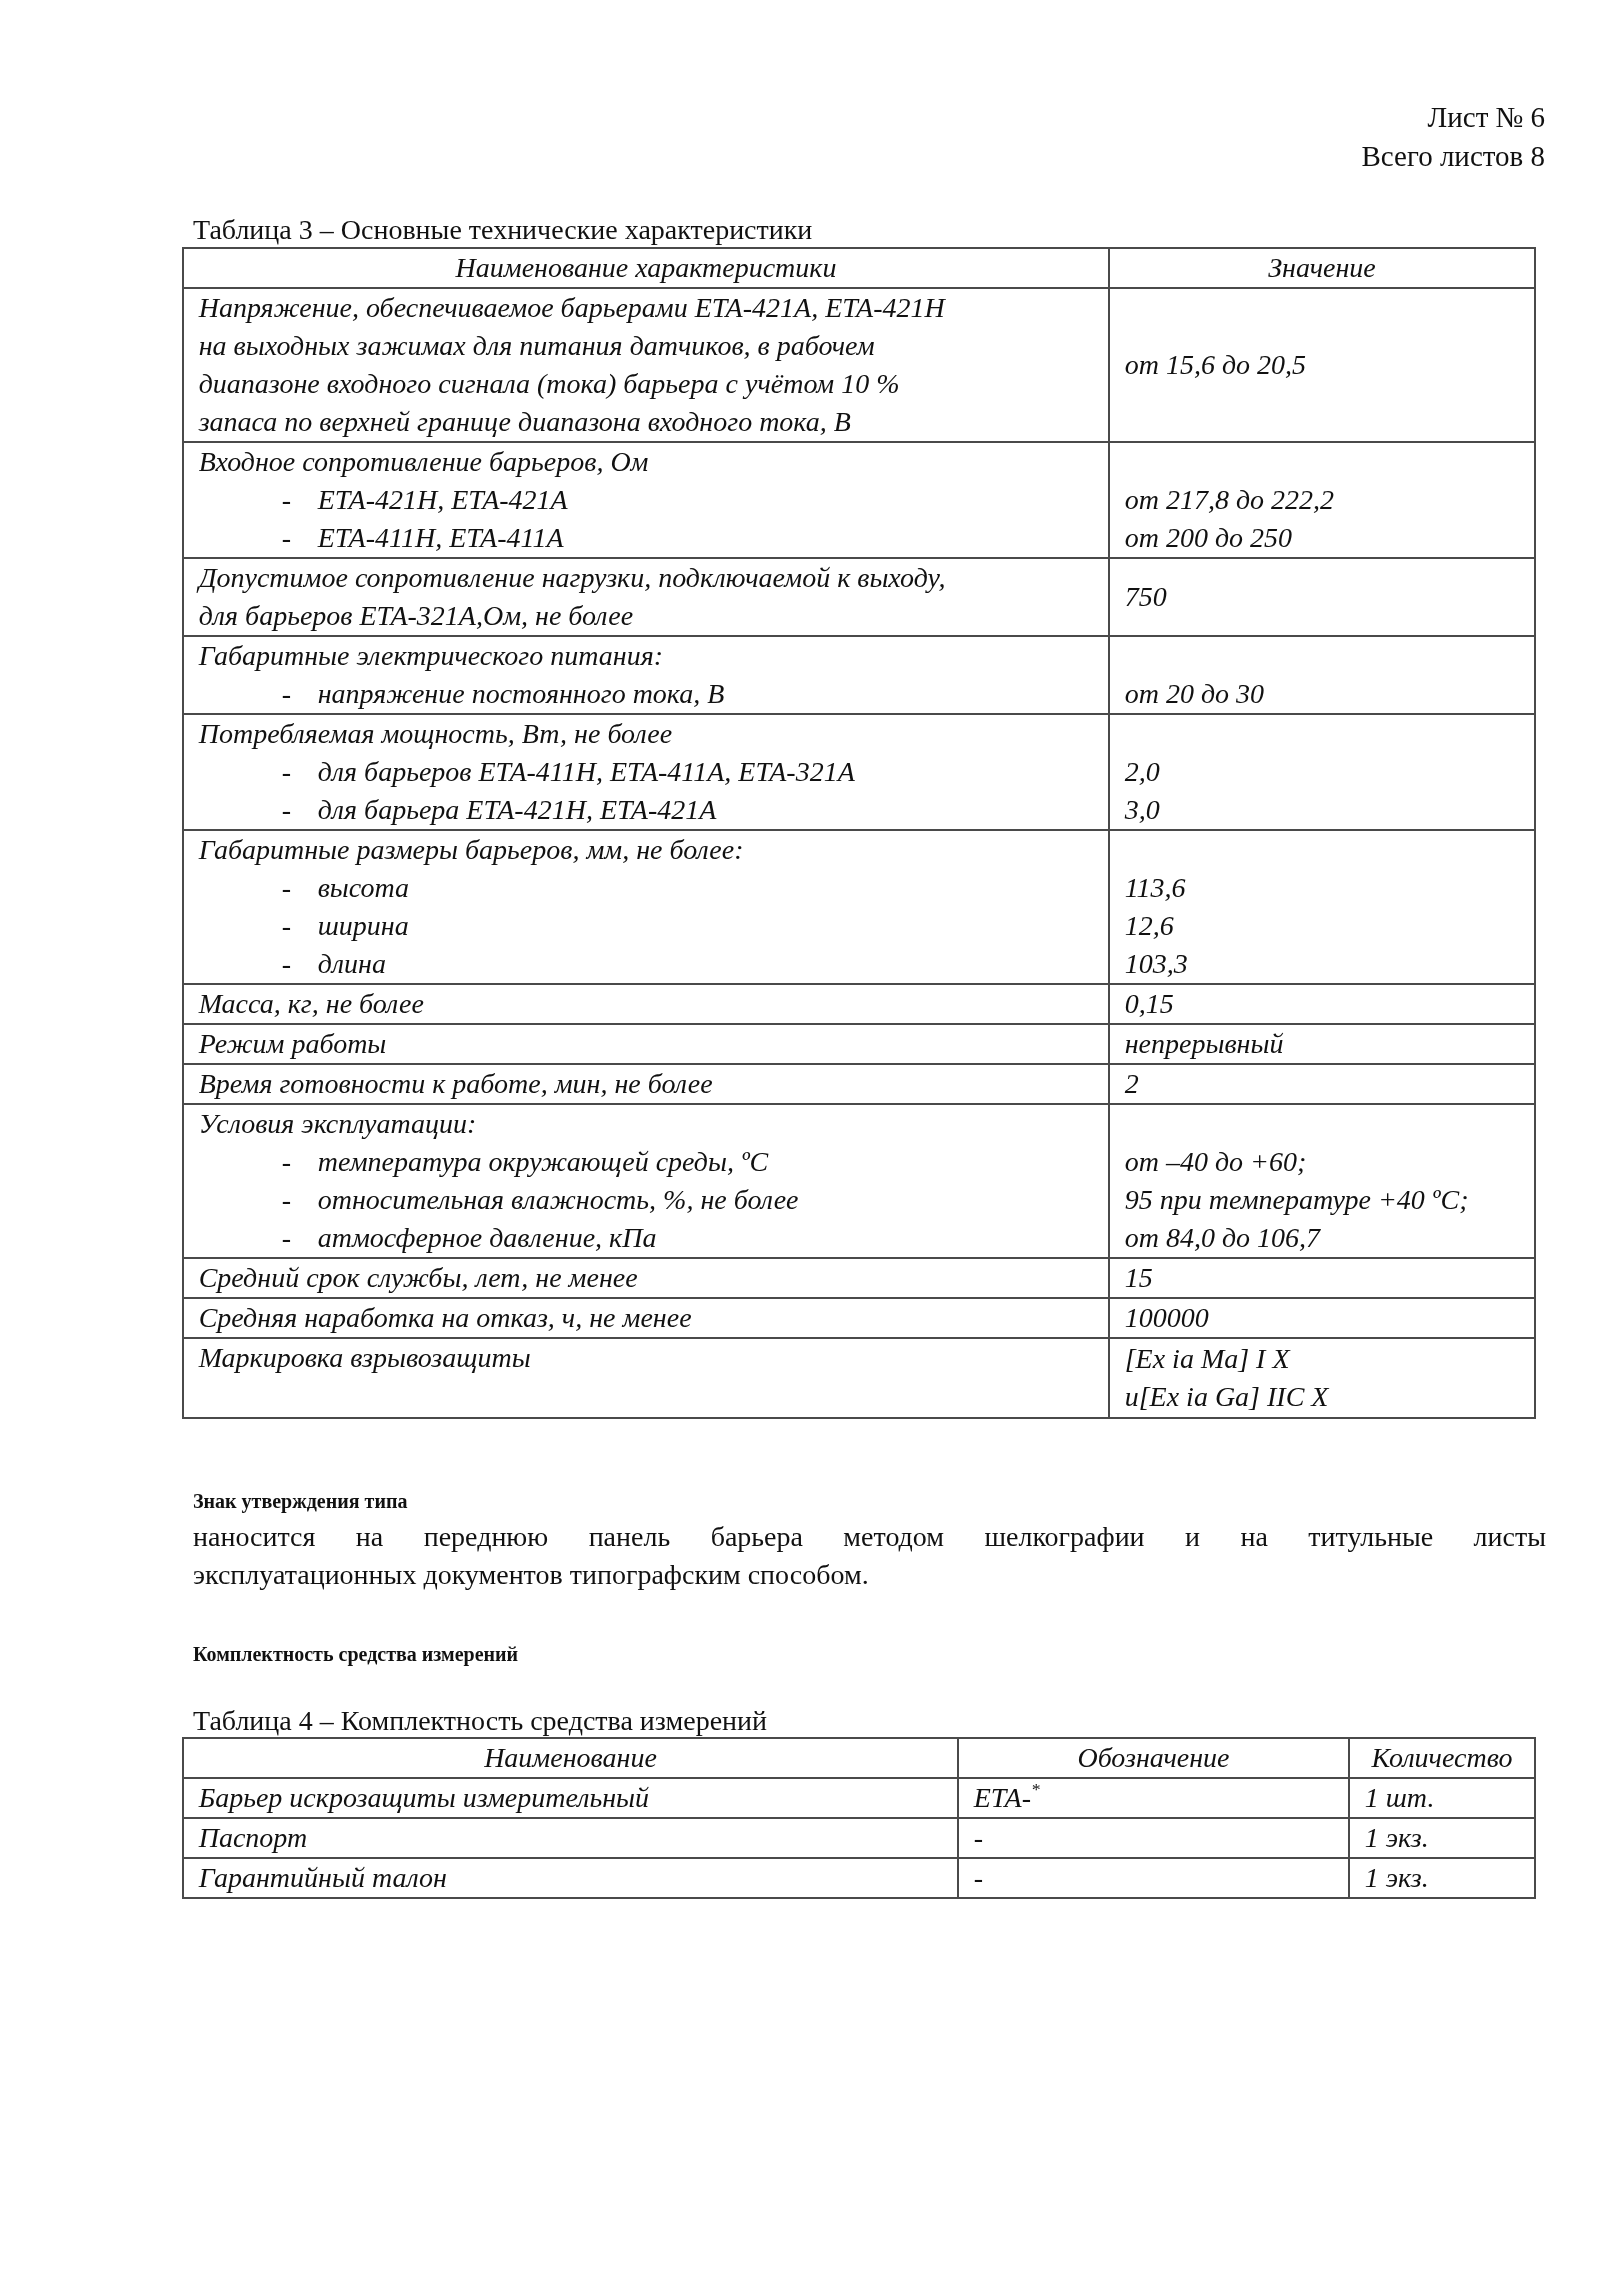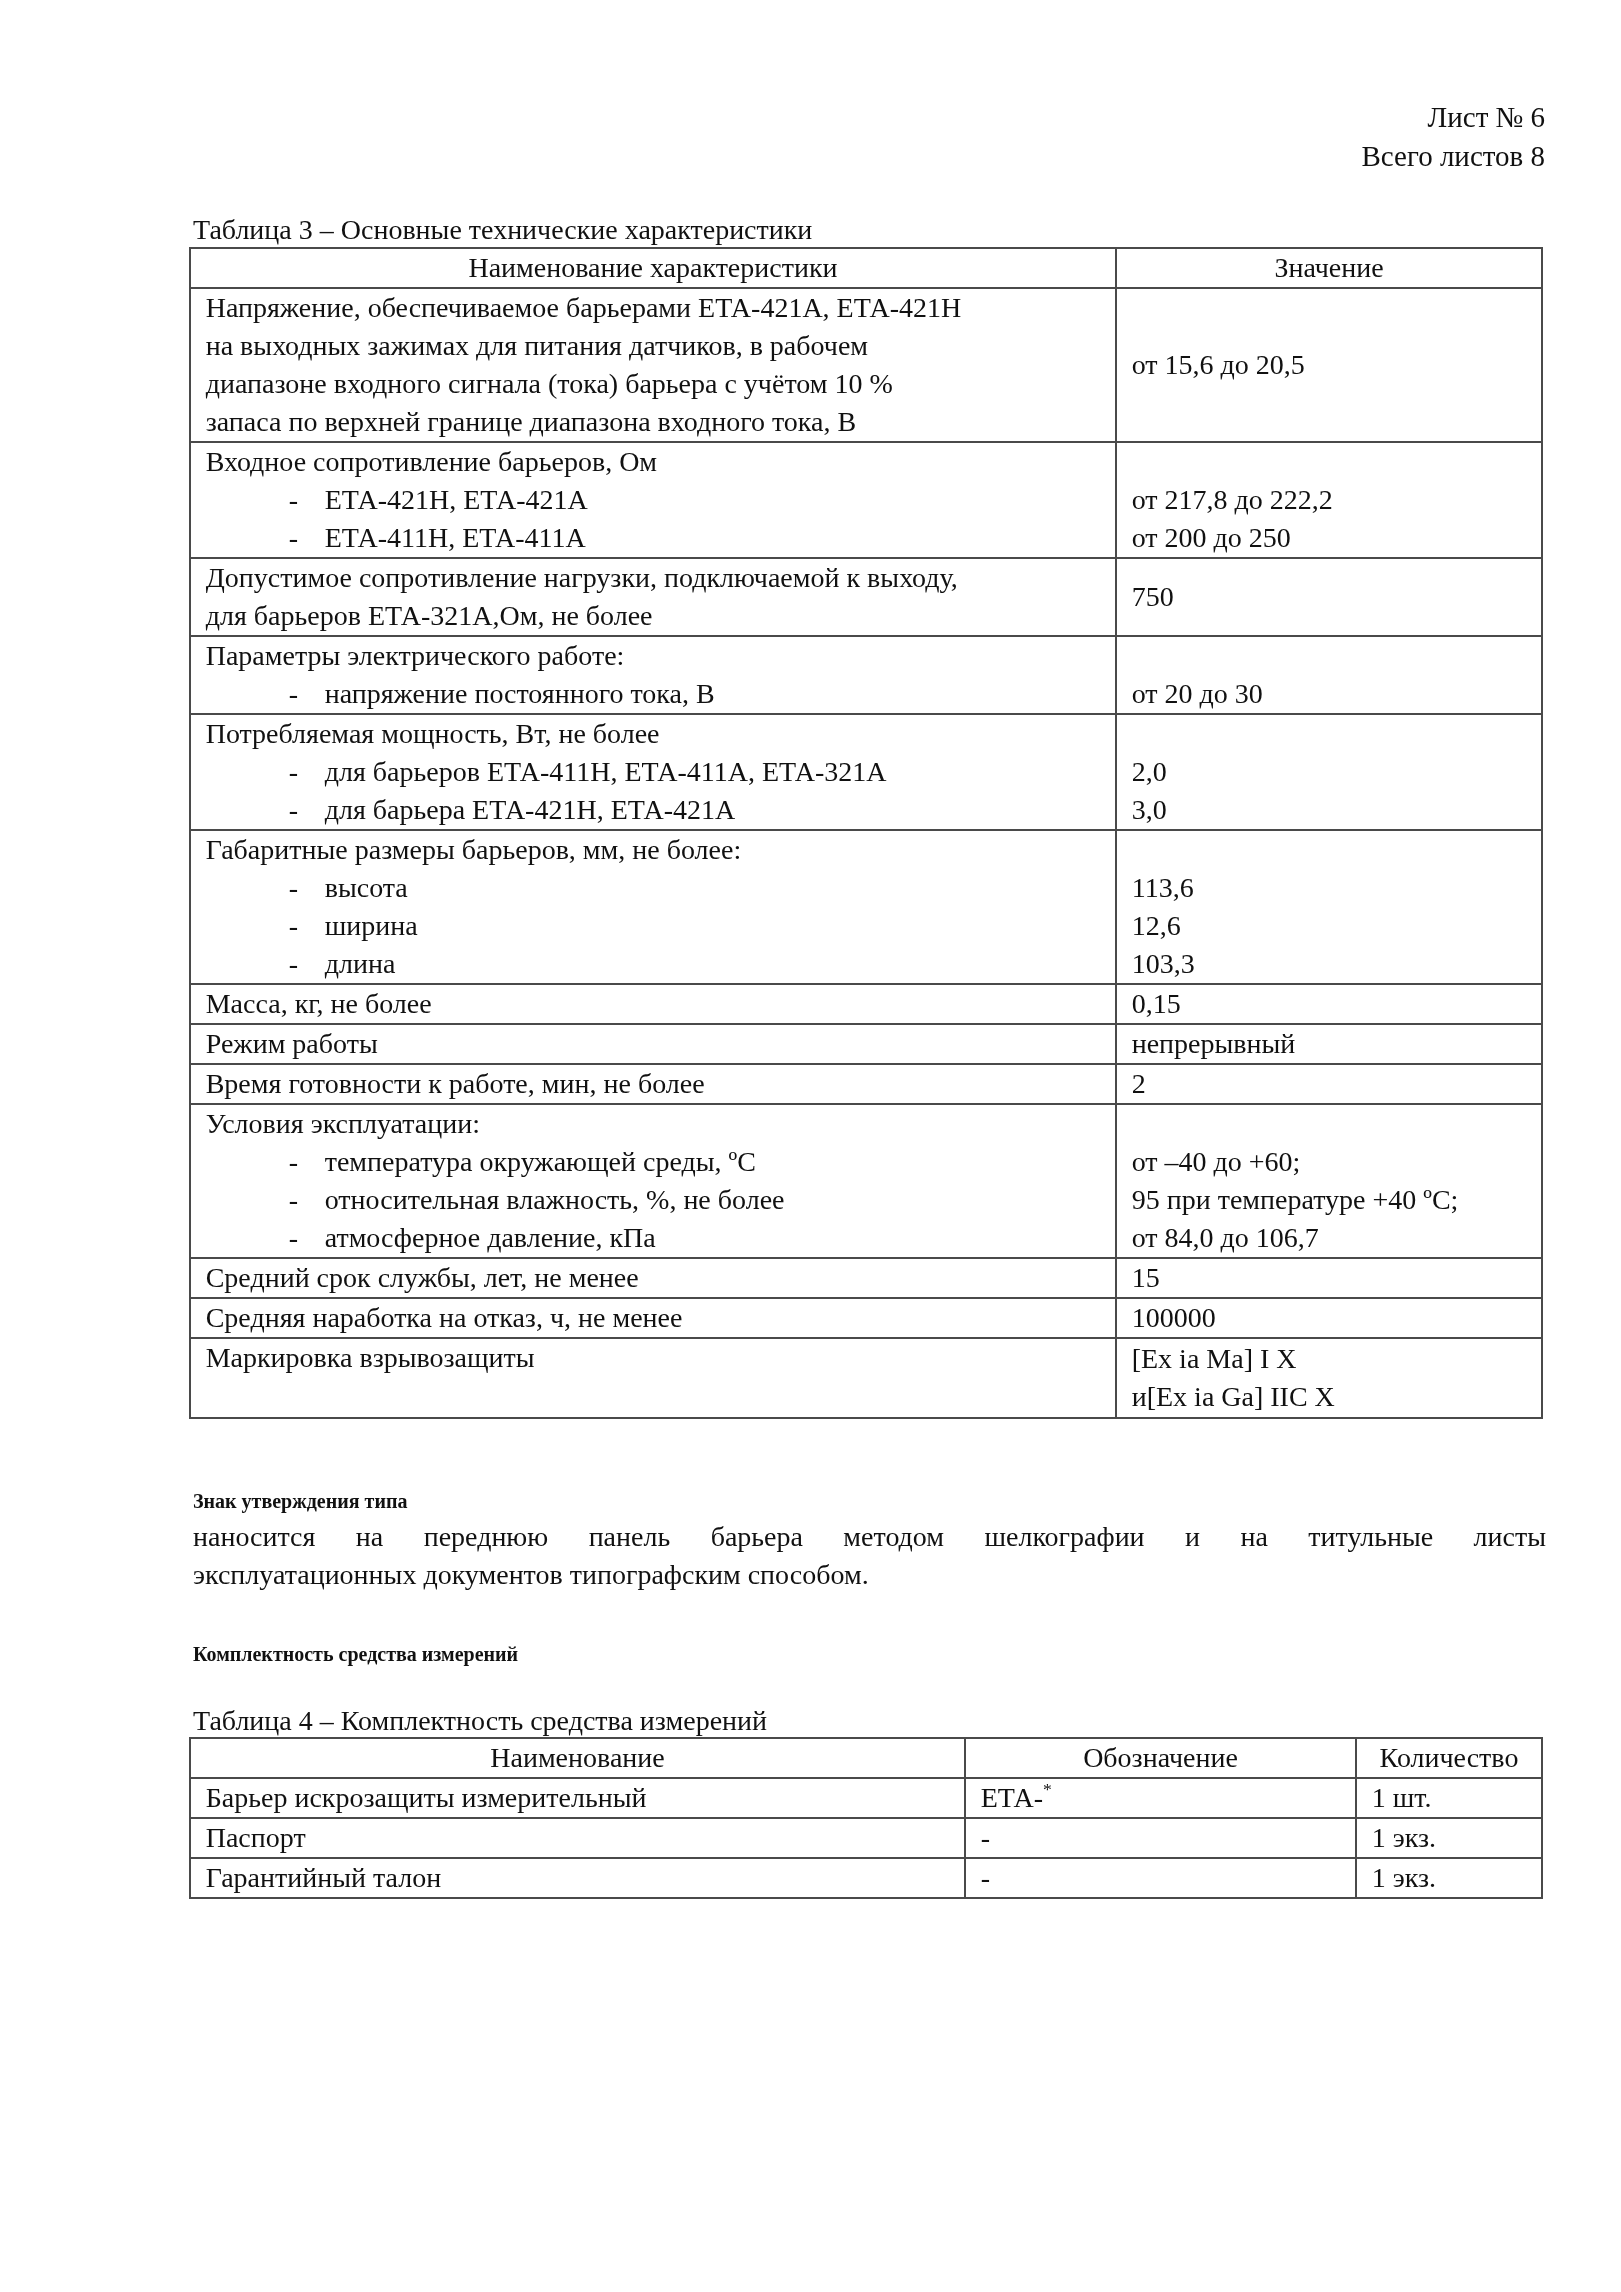--- a/index.html
+++ b/index.html
@@ -7,22 +7,23 @@
     width: 1621px; height: 2293px; position: relative; overflow: hidden;
     font-family: "Liberation Serif", "DejaVu Serif", serif;
     color: #111111; font-size: 28px; line-height: 38px;
   }
   .header-right {
     position: absolute; right: 76px; top: 98px; text-align: right;
     font-size: 29px; line-height: 39px;
   }
   .caption { position: absolute; left: 193px; font-size: 28px; line-height: 31px; }
   table.doc {
-    position: absolute; left: 189px; border-collapse: collapse;
+    position: absolute; left: 182px; border-collapse: collapse;
     table-layout: fixed;
+    font-style: italic;
   }
   table.doc td, table.doc th {
     border: 2px solid #4a4a4a; padding: 0 0 0 14.7px; vertical-align: middle;
     font-weight: normal; font-size: 28px; line-height: 38px;
   }
   table.doc th { text-align: center; padding: 0; }
   td.val { padding: 0; }
   .sub { padding-left: 80px; display: block; position: relative; }
   .sub::before { content: "-"; position: absolute; left: 83px; }
   .sub span { padding-left: 39px; }
@@ -80,21 +81,21 @@
   <tr style="height:67px;">
     <td>
       <span class="line">Допустимое сопротивление нагрузки, подключаемой к выходу,</span>
       <span class="line">для барьеров ЕТА-321А,Ом, не более</span>
     </td>
     <td class="val">750</td>
   </tr>
 
   <tr style="height:67px;">
     <td>
-      <span class="line">Параметры электрического работе:</span>
+      <span class="line">Габаритные электрического питания:</span>
       <span class="sub"><span>напряжение постоянного тока, В</span></span>
     </td>
     <td class="val">
       <span class="line">&nbsp;</span>
       <span class="line">от 20 до 30</span>
     </td>
   </tr>
 
   <tr style="height:102px;">
     <td>

